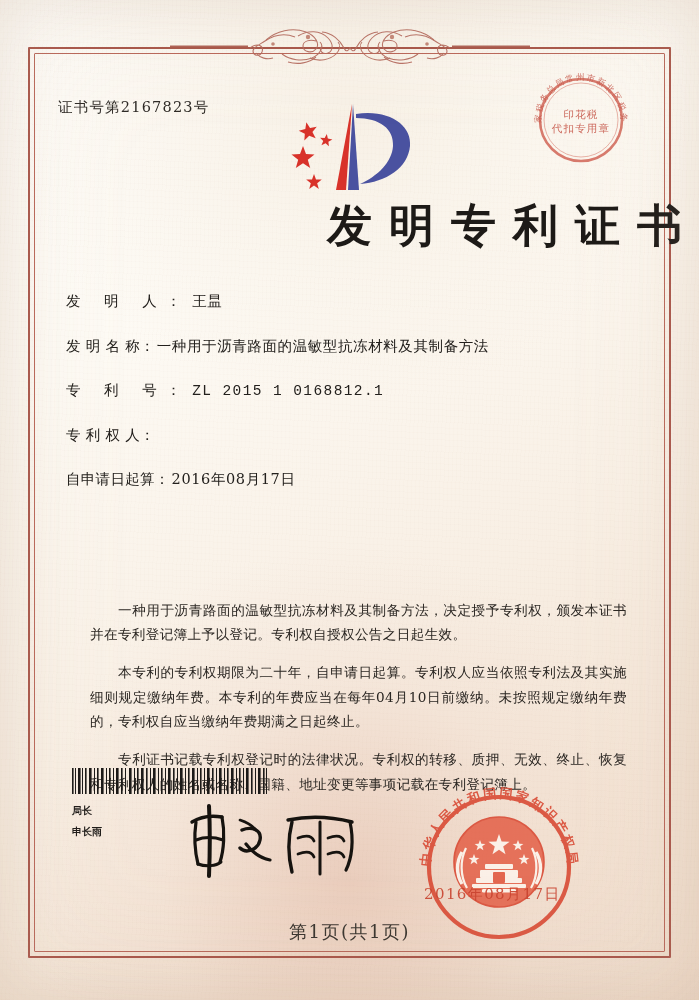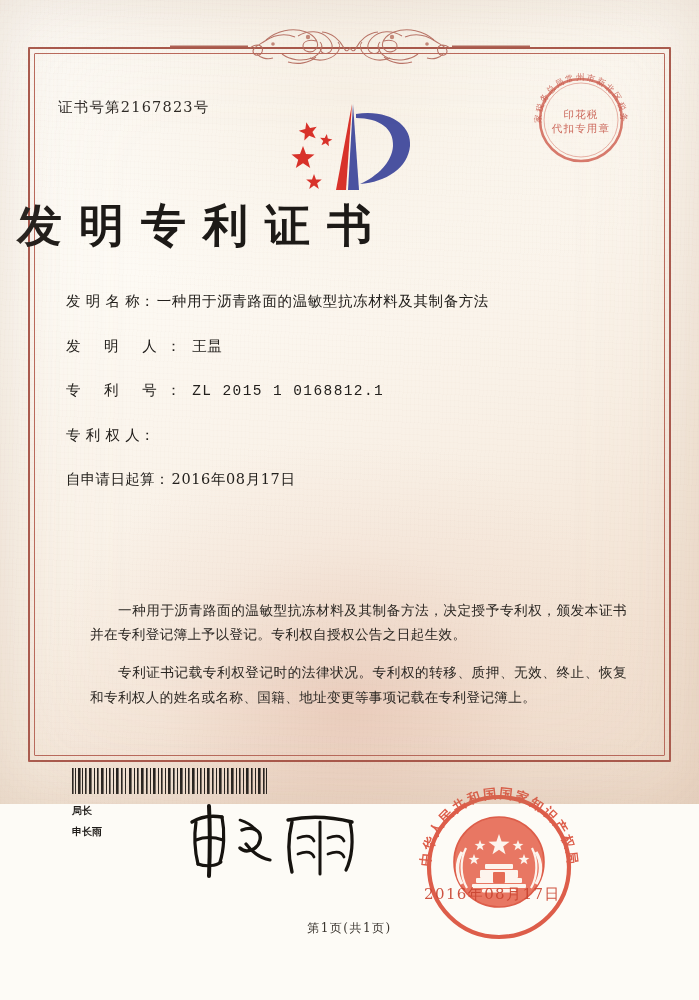--- a/index.html
+++ b/index.html
@@ -2,21 +2,21 @@
 <html><head>
 <meta charset="utf-8">
 <style>
   html,body{margin:0;padding:0;}
   body{
     width:699px;height:1000px;overflow:hidden;
     font-family:"DejaVu Sans","Liberation Sans",sans-serif;
     background:#fdfbf6;
   }
   .page{
-    position:relative;width:699px;height:804px;
+    position:relative;width:699px;height:1000px;
     background:
       radial-gradient(ellipse 60% 45% at 50% 88%, rgba(226,186,168,0.55) 0%, rgba(238,214,200,0.25) 45%, rgba(250,245,238,0) 75%),
       radial-gradient(ellipse 70% 40% at 50% 12%, rgba(246,238,226,0.8) 0%, rgba(252,249,243,0) 70%),
       linear-gradient(155deg,#fefdfa 0%,#fdfaf4 30%,#f8efe4 60%,#f3e3d4 82%,#efdccc 100%);
   }
   
   .grain{
     position:absolute;inset:0;pointer-events:none;opacity:.5;
     background-image:
       repeating-linear-gradient(92deg, rgba(180,150,120,0.045) 0px, rgba(180,150,120,0.045) 1px, transparent 1px, transparent 4px),
@@ -46,21 +46,21 @@
     font-size:14.5px;color:#2e2a26;letter-spacing:1.2px;
     font-family:"DejaVu Serif","Liberation Serif",serif;
   }
   .logo{position:absolute;left:286px;top:98px;width:140px;height:100px;}
 
   .seal-tax{
     position:absolute;left:527px;top:66px;width:108px;height:108px;
     opacity:.88;
   }
   .title{
-    position:absolute;left:0;right:0;top:196px;text-align:left;
+    position:absolute;left:0;right:0;top:196px;text-align:right;
     font-size:45px;letter-spacing:17px;color:#1d1a17;font-weight:700;
     text-indent:17px;
     font-family:"DejaVu Serif","Liberation Serif",serif;
   }
 
   .fields{position:absolute;left:66px;top:292px;right:60px;}
   .field{display:flex;align-items:baseline;margin-bottom:25.5px;font-size:14.5px;color:#23201d;
          font-family:"DejaVu Serif","Liberation Serif",serif;}
   .f-label{white-space:nowrap;letter-spacing:0.3px;}
   .f-label.sp4{letter-spacing:9.5px;}
@@ -83,21 +83,21 @@
   .signature{position:absolute;left:180px;top:800px;width:185px;height:82px;}
 
   .seal-main{position:absolute;left:410px;top:778px;width:178px;height:178px;}
   .seal-date{
     position:absolute;left:424px;top:885px;
     font-size:15px;color:#c9432f;letter-spacing:1.4px;opacity:.9;
     font-family:"DejaVu Serif","Liberation Serif",serif;
   }
   .footer{
     position:absolute;left:0;right:0;top:920px;text-align:center;
-    font-size:12px;color:#3b3630;letter-spacing:1.5px;
+    font-size:18px;color:#3b3630;letter-spacing:1.5px;
     font-family:"DejaVu Serif","Liberation Serif",serif;
   }
 </style>
 </head>
 <body>
 
 <div class="page">
   <div class="grain"></div>
 
   <div class="border-outer"></div>
@@ -171,42 +171,43 @@
         </text>
         <text x="54" y="52" font-size="10.5" fill="#c04436" text-anchor="middle" opacity="0.9" letter-spacing="1.2" font-family="DejaVu Serif, serif">印花税</text>
         <text x="54" y="66" font-size="10.5" fill="#c04436" text-anchor="middle" opacity="0.9" letter-spacing="1.2" font-family="DejaVu Serif, serif">代扣专用章</text>
       </svg>
     </div>
 
     <div class="title">发明专利证书</div>
 
     <div class="fields">
       <div class="field">
+        <span class="f-label sp4">发 明 人：</span>
+        <span class="f-value">王昷</span>
+      </div>
+      <div class="field">
         <span class="f-label">发 明 名 称：</span>
         <span class="f-value">一种用于沥青路面的温敏型抗冻材料及其制备方法</span>
       </div>
       <div class="field">
-        <span class="f-label sp4">发 明 人：</span>
-        <span class="f-value">王昷</span>
-      </div>
-      <div class="field">
         <span class="f-label sp4">专 利 号：</span>
         <span class="f-value mono">ZL 2015 1 0168812.1</span>
       </div>
       <div class="field">
         <span class="f-label">专 利 权 人：</span>
       </div>
       <div class="field">
         <span class="f-label">自申请日起算：</span>
         <span class="f-value">2016年08月17日</span>
       </div>
     </div>
 
     <div class="body-text">
       <p class="para">一种用于沥青路面的温敏型抗冻材料及其制备方法，决定授予专利权，颁发本证书并在专利登记簿上予以登记。专利权自授权公告之日起生效。</p>
+      <p class="para">本专利的专利权期限为二十年，自申请日起算。专利权人应当依照专利法及其实施细则规定缴纳年费。本专利的年费应当在每年04月10日前缴纳。未按照规定缴纳年费的，专利权自应当缴纳年费期满之日起终止。</p>
       <p class="para">专利证书记载专利权登记时的法律状况。专利权的转移、质押、无效、终止、恢复和专利权人的姓名或名称、国籍、地址变更等事项记载在专利登记簿上。</p>
     </div>
 
     <div class="barcode">
       <svg viewBox="0 0 196 26" width="196" height="26">
         <g fill="#1c1a18">
           <rect x="0" y="0" width="1.6" height="26"></rect>
             <rect x="3" y="0" width="1" height="26"></rect>
           <rect x="6" y="0" width="2.6" height="26"></rect>
             <rect x="10" y="0" width="1" height="26"></rect>

